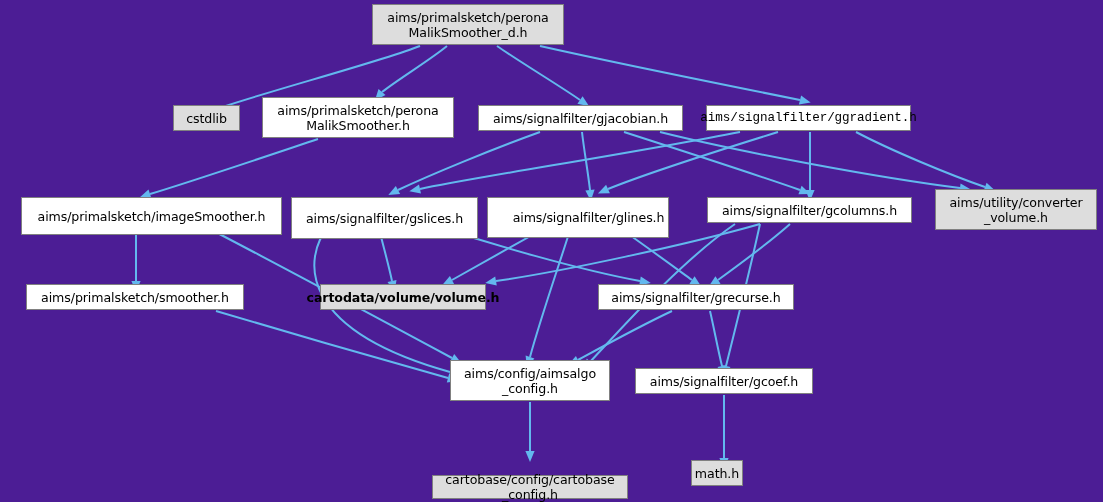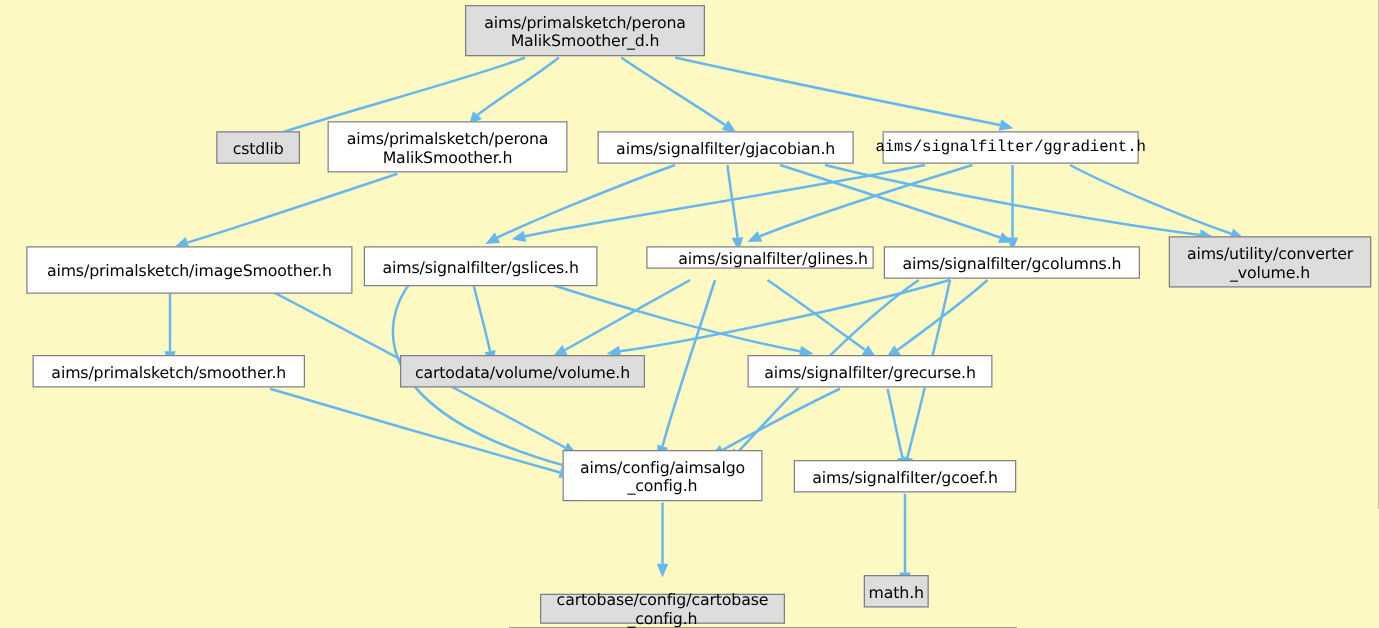--- a/index.html
+++ b/index.html
@@ -10,21 +10,21 @@
   body {
     width: 1103px;
     height: 502px;
     overflow: hidden;
     font-family: "DejaVu Sans", sans-serif;
   }
   #graph-root {
     position: relative;
     width: 1103px;
     height: 502px;
-    background: #fef9c3;
+    background: #4c1d95;
   }
   svg#edge-layer {
     position: absolute;
     top: 0;
     left: 0;
     width: 1103px;
     height: 502px;
   }
   .node {
     position: absolute;
@@ -172,27 +172,27 @@
     </svg>
   <div id="node-layer">
       <div class="node fill-gray" style="left: 372px; top: 4px; width: 192px; height: 41px;"><span class="node-label">aims/primalsketch/perona
 MalikSmoother_d.h</span></div>
       <div class="node fill-gray" style="left: 173px; top: 105px; width: 67px; height: 26px;"><span class="node-label">cstdlib</span></div>
       <div class="node fill-white" style="left: 262px; top: 97px; width: 192px; height: 41px;"><span class="node-label">aims/primalsketch/perona
 MalikSmoother.h</span></div>
       <div class="node fill-white" style="left: 478px; top: 105px; width: 205px; height: 26px;"><span class="node-label">aims/signalfilter/gjacobian.h</span></div>
       <div class="node fill-white" style="left: 706px; top: 105px; width: 205px; height: 26px; font-family: Liberation Mono, monospace;"><span class="node-label">aims/signalfilter/ggradient.h</span></div>
       <div class="node fill-white" style="left: 5px; top: 197px; width: 261px; height: 38px; margin-left: 16px;"><span class="node-label">aims/primalsketch/imageSmoother.h</span></div>
-      <div class="node fill-white" style="left: 291px; top: 197px; width: 187px; height: 32px;"><span class="node-label">aims/signalfilter/gslices.h</span></div>
-      <div class="node fill-white" style="left: 517px; top: 197px; width: 182px; height: 18px; padding-left: 21px;"><span class="node-label">aims/signalfilter/glines.h</span></div>
+      <div class="node fill-white" style="left: 291px; top: 197px; width: 187px; height: 42px;"><span class="node-label">aims/signalfilter/gslices.h</span></div>
+      <div class="node fill-white" style="left: 487px; top: 197px; width: 182px; height: 41px; padding-left: 21px;"><span class="node-label">aims/signalfilter/glines.h</span></div>
       <div class="node fill-white" style="left: 707px; top: 197px; width: 205px; height: 26px;"><span class="node-label">aims/signalfilter/gcolumns.h</span></div>
       <div class="node fill-gray" style="left: 935px; top: 189px; width: 162px; height: 41px;"><span class="node-label">aims/utility/converter
 _volume.h</span></div>
       <div class="node fill-white" style="left: 26px; top: 284px; width: 218px; height: 26px;"><span class="node-label">aims/primalsketch/smoother.h</span></div>
-      <div class="node fill-gray" style="left: 320px; top: 284px; width: 196px; height: 26px;"><span class="node-label">cartodata/volume/volume.h</span></div>
+      <div class="node fill-gray" style="left: 320px; top: 284px; width: 166px; height: 26px; font-weight: bold;"><span class="node-label">cartodata/volume/volume.h</span></div>
       <div class="node fill-white" style="left: 598px; top: 284px; width: 196px; height: 26px;"><span class="node-label">aims/signalfilter/grecurse.h</span></div>
       <div class="node fill-white" style="left: 450px; top: 360px; width: 160px; height: 41px; justify-content: center;"><span class="node-label">aims/config/aimsalgo
 _config.h</span></div>
       <div class="node fill-white" style="left: 635px; top: 368px; width: 178px; height: 26px;"><span class="node-label">aims/signalfilter/gcoef.h</span></div>
       <div class="node fill-gray" style="left: 432px; top: 475px; width: 196px; height: 24px;"><span class="node-label">cartobase/config/cartobase
 _config.h</span></div>
       <div class="node fill-gray" style="left: 691px; top: 460px; width: 52px; height: 26px;"><span class="node-label">math.h</span></div>
     </div>
 </div>
 

